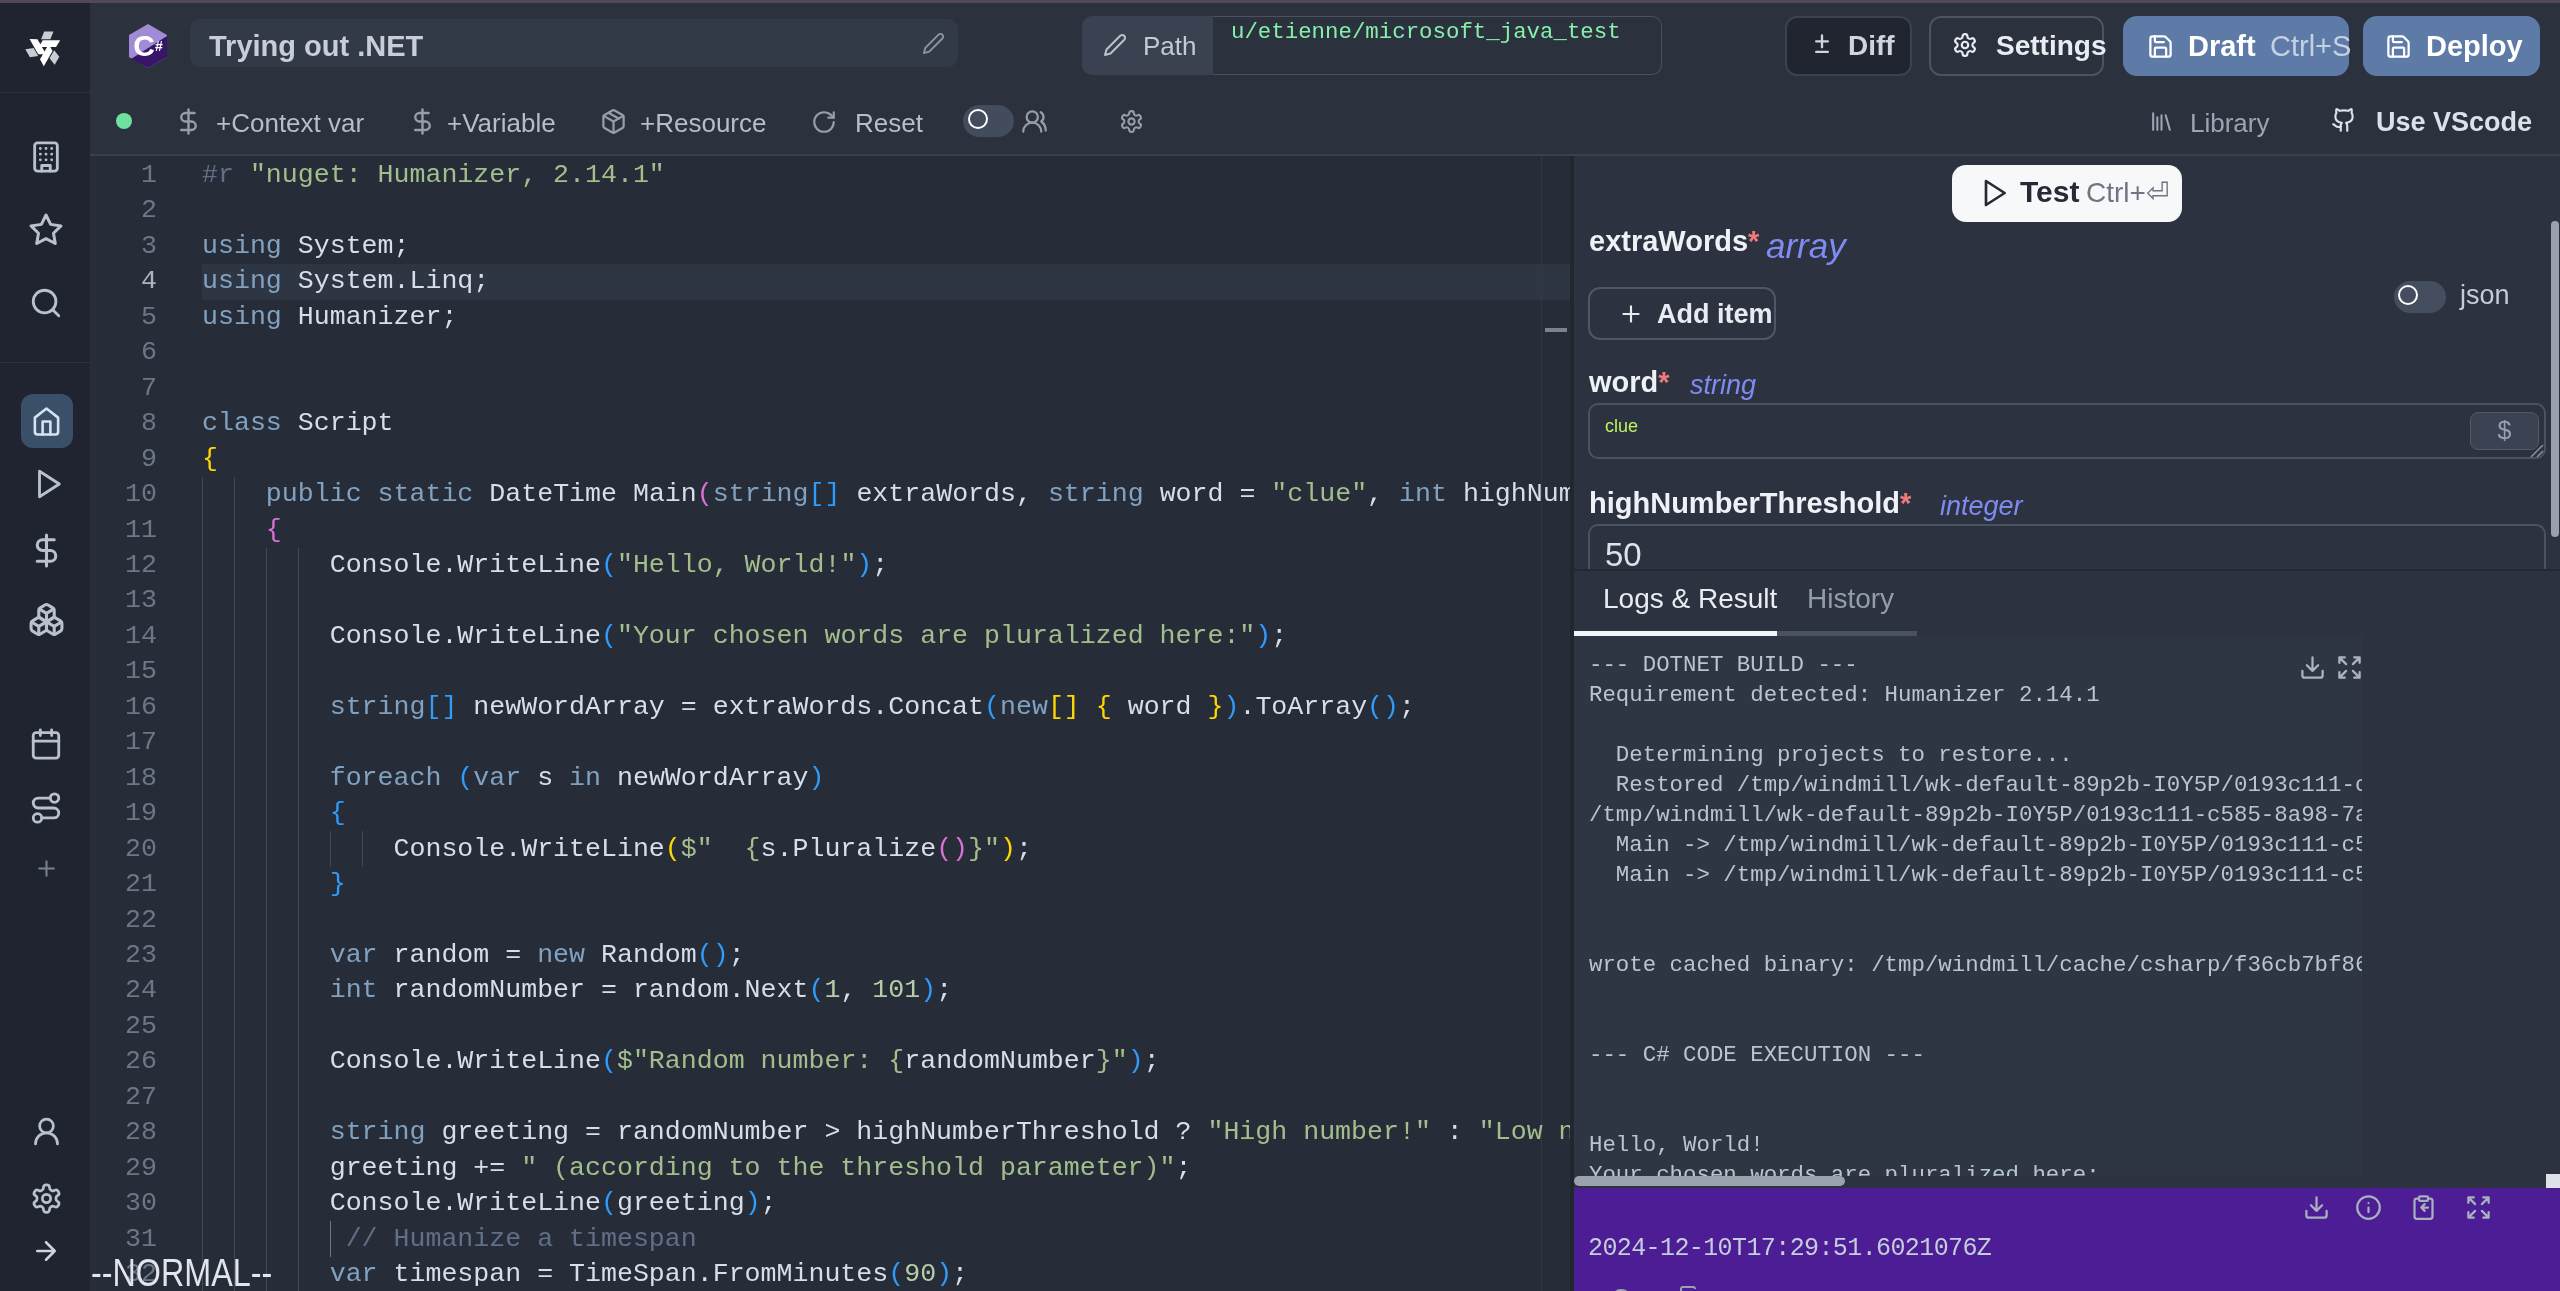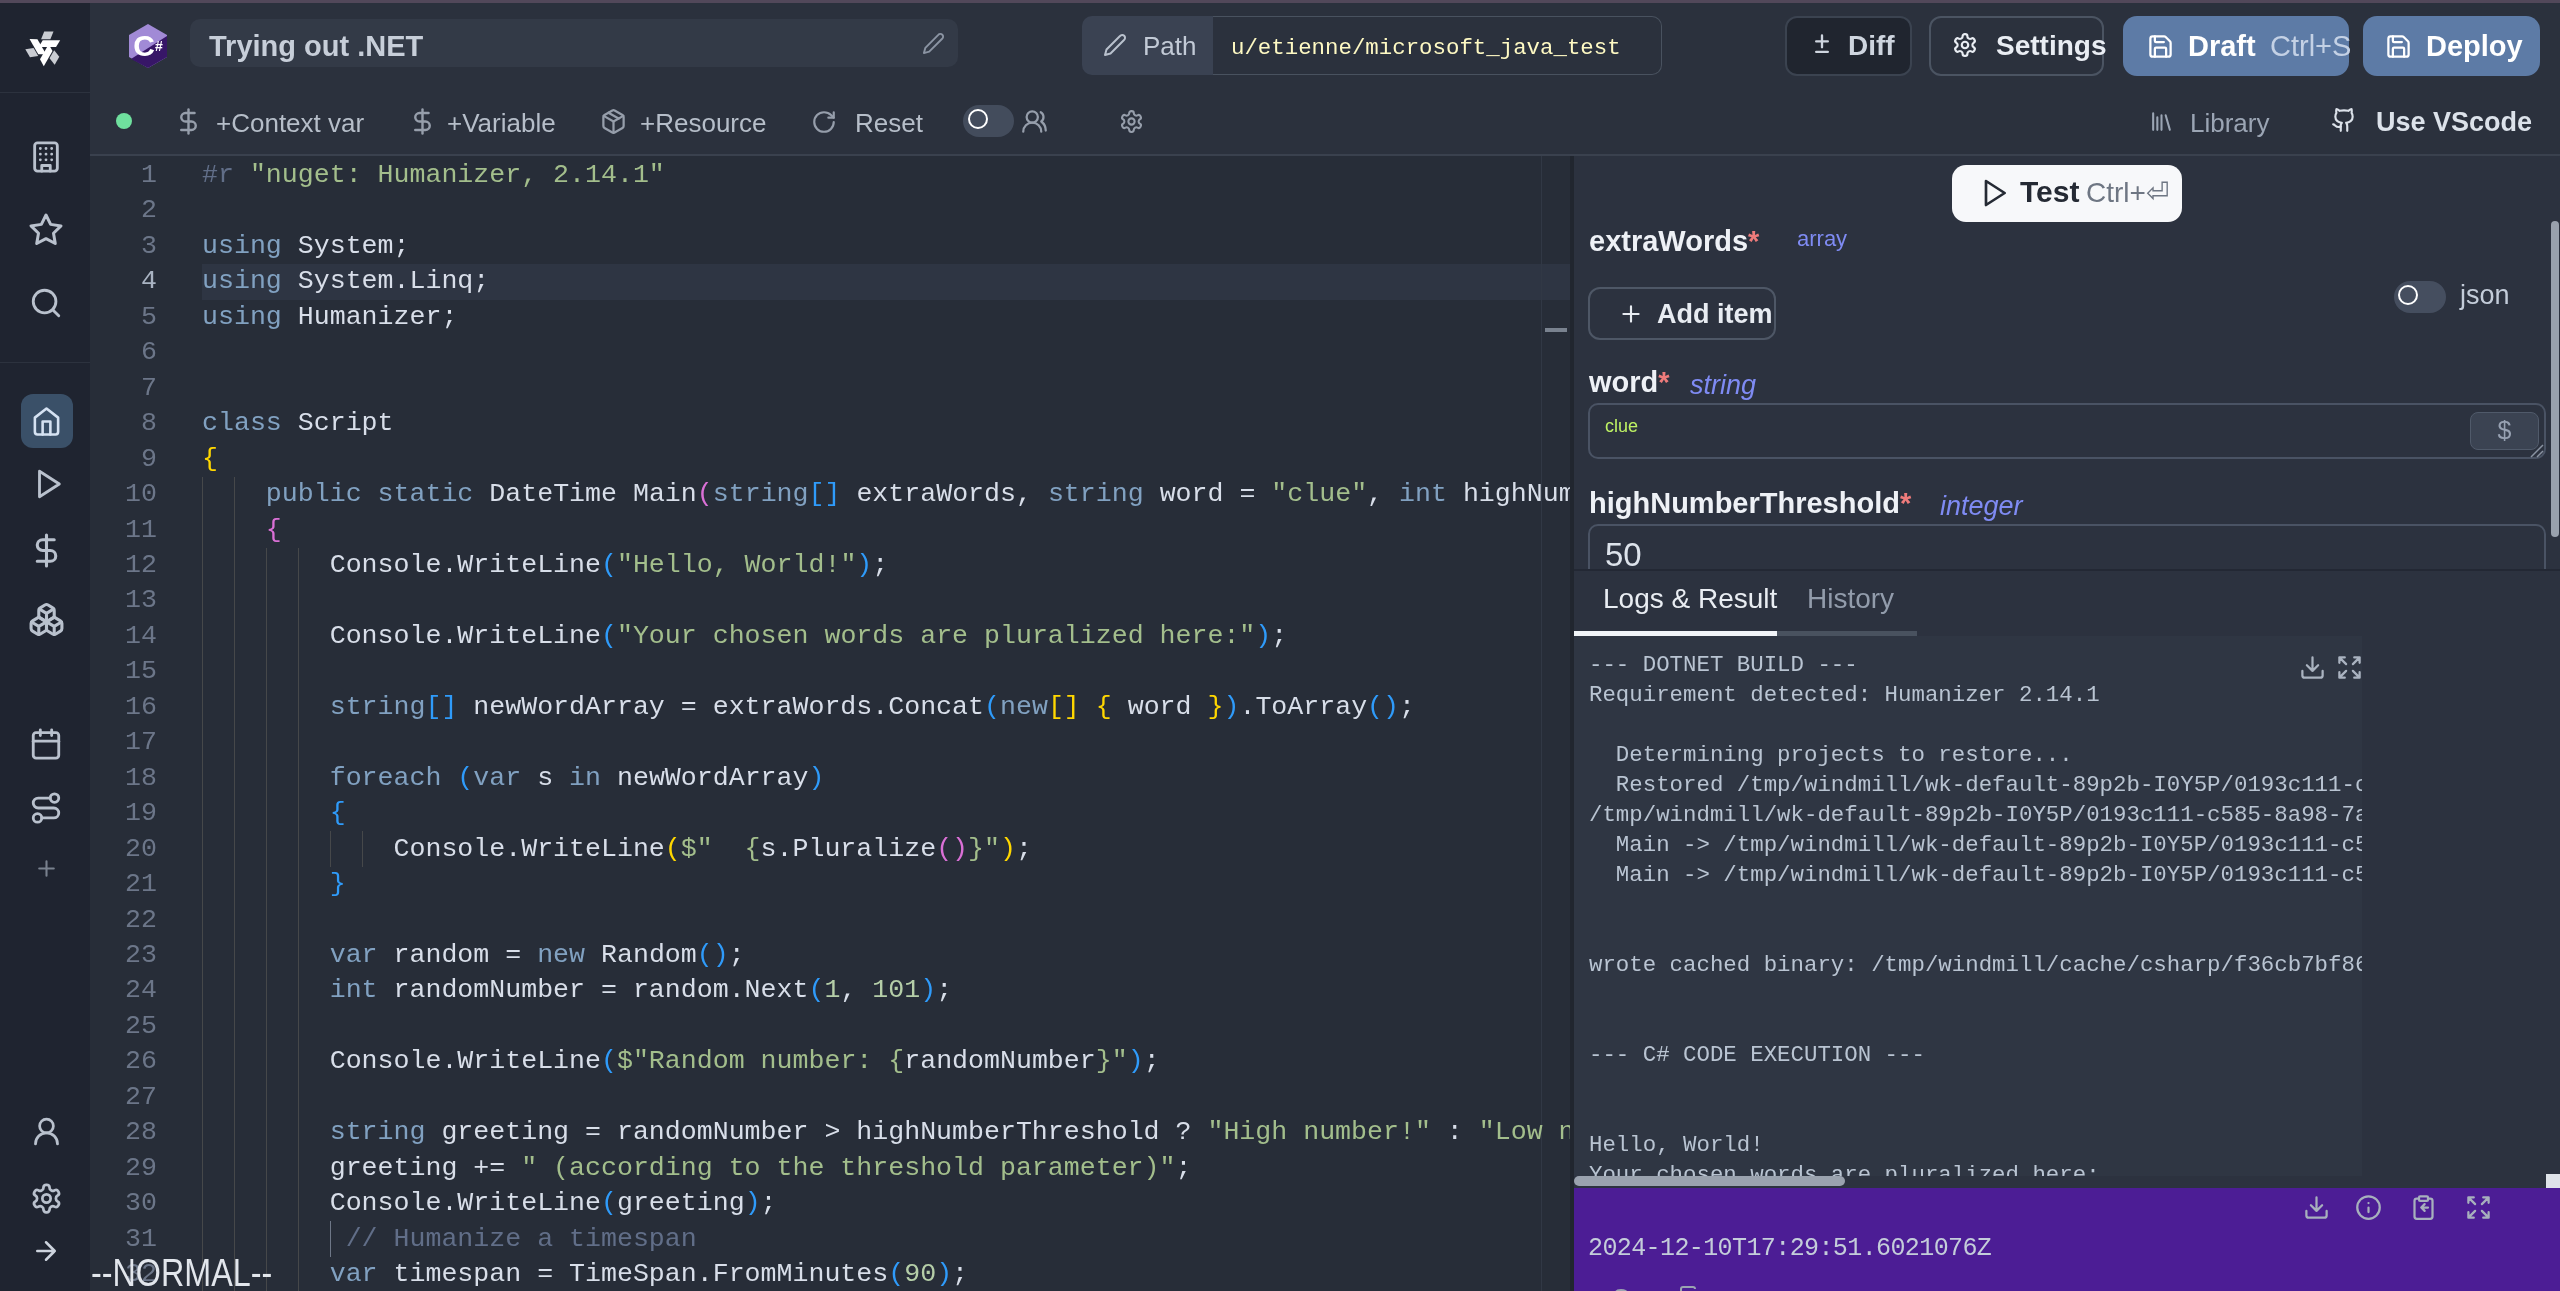--- a/index.html
+++ b/index.html
@@ -121,21 +121,21 @@
   <svg class="abs" style="left:832px;top:29px" width="23" height="23" viewBox="0 0 24 24" fill="none" stroke="#8b94a3" stroke-width="2" stroke-linecap="round" stroke-linejoin="round">
     <path d="M17 3a2.85 2.83 0 1 1 4 4L7.5 20.5 2 22l1.5-5.5Z"></path>
   </svg>
 
   <div class="abs" style="left:992px;top:13px;width:131px;height:59px;background:#3a4252;border-radius:10px 0 0 10px"></div>
   <svg class="abs" style="left:1013px;top:30px" width="24" height="24" viewBox="0 0 24 24" fill="none" stroke="#b9c1cd" stroke-width="2" stroke-linecap="round" stroke-linejoin="round">
     <path d="M17 3a2.85 2.83 0 1 1 4 4L7.5 20.5 2 22l1.5-5.5Z"></path>
   </svg>
   <div class="abs" style="left:1053px;top:28px;font-size:26px;color:#c2cad6">Path</div>
   <div class="abs" style="left:1123px;top:13px;width:449px;height:59px;border:1px solid #49525f;border-left:none;border-radius:0 10px 10px 0;box-sizing:border-box"></div>
-  <pre class="abs" style="left:1141px;top:32px;font-size:22.4px;color:#fef9c3">u/etienne/microsoft_java_test</pre>
+  <pre class="abs" style="left:1141px;top:16px;font-size:22.4px;color:#86efac">u/etienne/microsoft_java_test</pre>
 
   <div class="abs" style="left:1695px;top:13px;width:127px;height:60px;border:2px solid #3b4350;border-radius:12px;background:#20252f;box-sizing:border-box"></div>
   <svg class="abs" style="left:1718px;top:29px" width="28" height="28" viewBox="0 0 24 24" fill="none" stroke="#ced5df" stroke-width="2" stroke-linecap="round">
     <path d="M12 3v10M7 8h10M7 17h10"></path>
   </svg>
   <div class="abs" style="left:1758px;top:27px;font-size:28px;font-weight:600;color:#ced5df">Diff</div>
 
   <div class="abs" style="left:1839px;top:13px;width:175px;height:60px;border:2px solid #4b5462;border-radius:12px;box-sizing:border-box"></div>
   <svg class="abs" style="left:1862px;top:29px" width="26" height="26" viewBox="0 0 24 24" fill="none" stroke="#e9edf3" stroke-width="2" stroke-linecap="round" stroke-linejoin="round">
     <path d="M12.22 2h-.44a2 2 0 0 0-2 2v.18a2 2 0 0 1-1 1.73l-.43.25a2 2 0 0 1-2 0l-.15-.08a2 2 0 0 0-2.73.73l-.22.38a2 2 0 0 0 .73 2.73l.15.1a2 2 0 0 1 1 1.72v.51a2 2 0 0 1-1 1.74l-.15.09a2 2 0 0 0-.73 2.73l.22.38a2 2 0 0 0 2.73.73l.15-.08a2 2 0 0 1 2 0l.43.25a2 2 0 0 1 1 1.73V20a2 2 0 0 0 2 2h.44a2 2 0 0 0 2-2v-.18a2 2 0 0 1 1-1.73l.43-.25a2 2 0 0 1 2 0l.15.08a2 2 0 0 0 2.73-.73l.22-.39a2 2 0 0 0-.73-2.73l-.15-.08a2 2 0 0 1-1-1.74v-.5a2 2 0 0 1 1-1.74l.15-.09a2 2 0 0 0 .73-2.73l-.22-.38a2 2 0 0 0-2.73-.73l-.15.08a2 2 0 0 1-2 0l-.43-.25a2 2 0 0 1-1-1.73V4a2 2 0 0 0-2-2z"></path>
@@ -300,21 +300,21 @@
 <div class="abs" id="rpanel">
 
   <div class="abs" style="left:378px;top:9px;width:230px;height:57px;border-radius:14px;background:#f7f8fa"></div>
   <svg class="abs" style="left:404px;top:21px" width="32" height="32" viewBox="0 0 24 24" fill="none" stroke="#252a34" stroke-width="2" stroke-linejoin="round">
     <polygon points="6 3 20 12 6 21 6 3"></polygon>
   </svg>
   <div class="abs" style="left:446px;top:19px;font-size:30px;font-weight:700;color:#252a34">Test</div>
   <div class="abs" style="left:512px;top:20px;font-size:28px;color:#6e7683">Ctrl+⏎</div>
 
   <div class="abs" style="left:15px;top:69px;font-size:29px;font-weight:700;color:#eef1f6">extraWords<span style="color:#ee7b7b">*</span></div>
-  <div class="abs" style="left:223px;top:70px;font-size:22px;color:#7f8bf3">array</div>
+  <div class="abs" style="left:192px;top:70px;font-size:35px;font-style:italic;color:#7f8bf3">array</div>
 
   <div class="abs" style="left:820px;top:125px;width:52px;height:32px;border-radius:16px;background:#454e5f"></div>
   <div class="abs" style="left:824px;top:129px;width:20px;height:20px;border-radius:50%;border:2px solid #fff;box-sizing:border-box"></div>
   <div class="abs" style="left:886px;top:124px;font-size:27px;color:#c3ccd9">json</div>
 
   <div class="abs" style="left:14px;top:131px;width:188px;height:53px;border:2px solid #4e5766;border-radius:12px;box-sizing:border-box"></div>
   <svg class="abs" style="left:44px;top:145px" width="26" height="26" viewBox="0 0 24 24" fill="none" stroke="#e8ecf2" stroke-width="2" stroke-linecap="round">
     <path d="M5 12h14M12 5v14"></path>
   </svg>
   <div class="abs" style="left:83px;top:143px;font-size:27px;font-weight:600;color:#e8ecf2">Add item</div>

